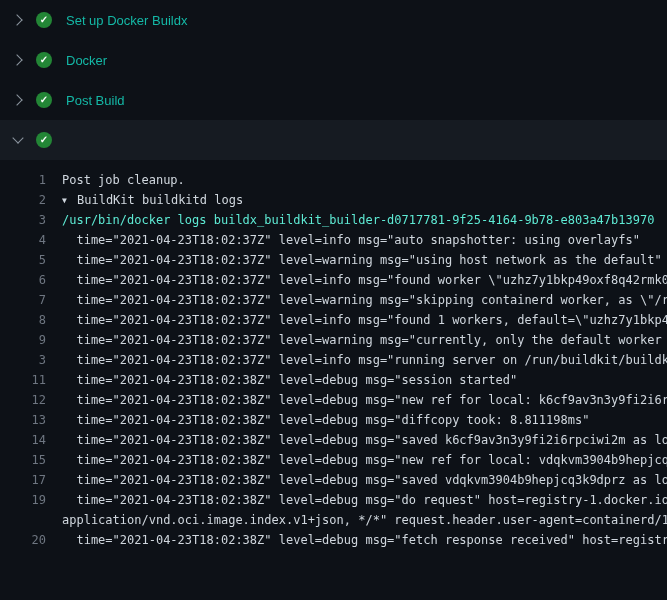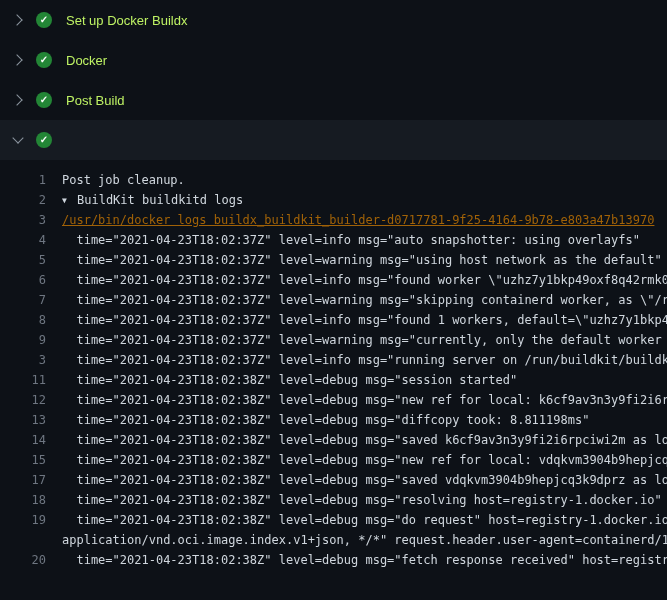--- a/index.html
+++ b/index.html
@@ -46,21 +46,21 @@
     display: flex;
     align-items: center;
     justify-content: center;
     flex: none;
     margin-right: 14px;
     font-size: 10px;
     font-weight: bold;
     line-height: 1;
   }
   .title {
-    color: #bef264;
+    color: #14b8a6;
     font-size: 13px;
     white-space: nowrap;
   }
   .log {
     padding-top: 10px;
     font-family: "DejaVu Sans Mono", "Liberation Mono", monospace;
     font-size: 12px;
   }
   .log-row { display: flex; height: 20px; line-height: 20px; }
   .ln {
@@ -71,21 +71,21 @@
     cursor: pointer;
     user-select: none;
   }
   .lt {
     flex: 1;
     padding-left: 16px;
     color: #d0d7de;
     white-space: pre;
     overflow: hidden;
   }
-  .lt.cmd { color: #a16207; text-decoration: underline; }
+  .lt.cmd { color: #5eead4; }
   .tri {
     display: inline-block;
     width: 15px;
     color: #d0d7de;
     font-size: 8px;
     vertical-align: 1px;
     cursor: pointer;
   }
 </style>
 </head>
@@ -172,24 +172,20 @@
   </div>
       <div class="log-row">
     <span class="ln">15</span>
     <span class="lt">  time="2021-04-23T18:02:38Z" level=debug msg="new ref for local: vdqkvm3904b9hepjcq3k9dprz"</span>
   </div>
       <div class="log-row">
     <span class="ln">17</span>
     <span class="lt">  time="2021-04-23T18:02:38Z" level=debug msg="saved vdqkvm3904b9hepjcq3k9dprz as local.sharedKey"</span>
   </div>
       <div class="log-row">
-    <span class="ln">18</span>
-    <span class="lt">  time="2021-04-23T18:02:38Z" level=debug msg="resolving host=registry-1.docker.io"</span>
-  </div>
-      <div class="log-row">
     <span class="ln">19</span>
     <span class="lt">  time="2021-04-23T18:02:38Z" level=debug msg="do request" host=registry-1.docker.io request.header.accept="application/vnd.docker.distribution.manifest.v2+json,"</span>
   </div>
       <div class="log-row">
     <span class="ln"></span>
     <span class="lt">application/vnd.oci.image.index.v1+json, */*" request.header.user-agent=containerd/1.4.3+unknown</span>
   </div>
       <div class="log-row">
     <span class="ln">20</span>
     <span class="lt">  time="2021-04-23T18:02:38Z" level=debug msg="fetch response received" host=registry-1.docker.io</span>

